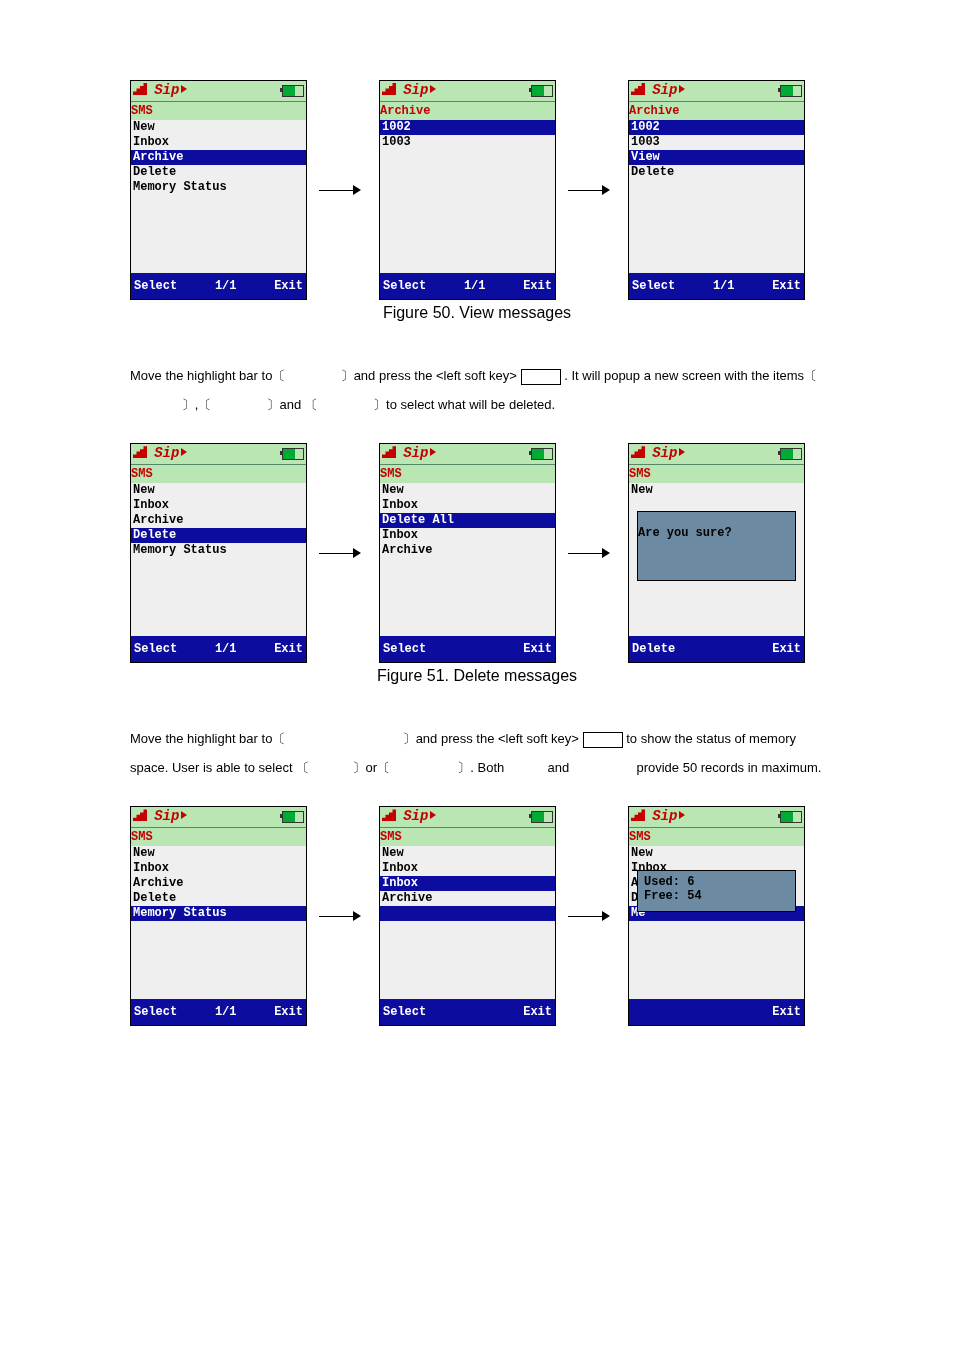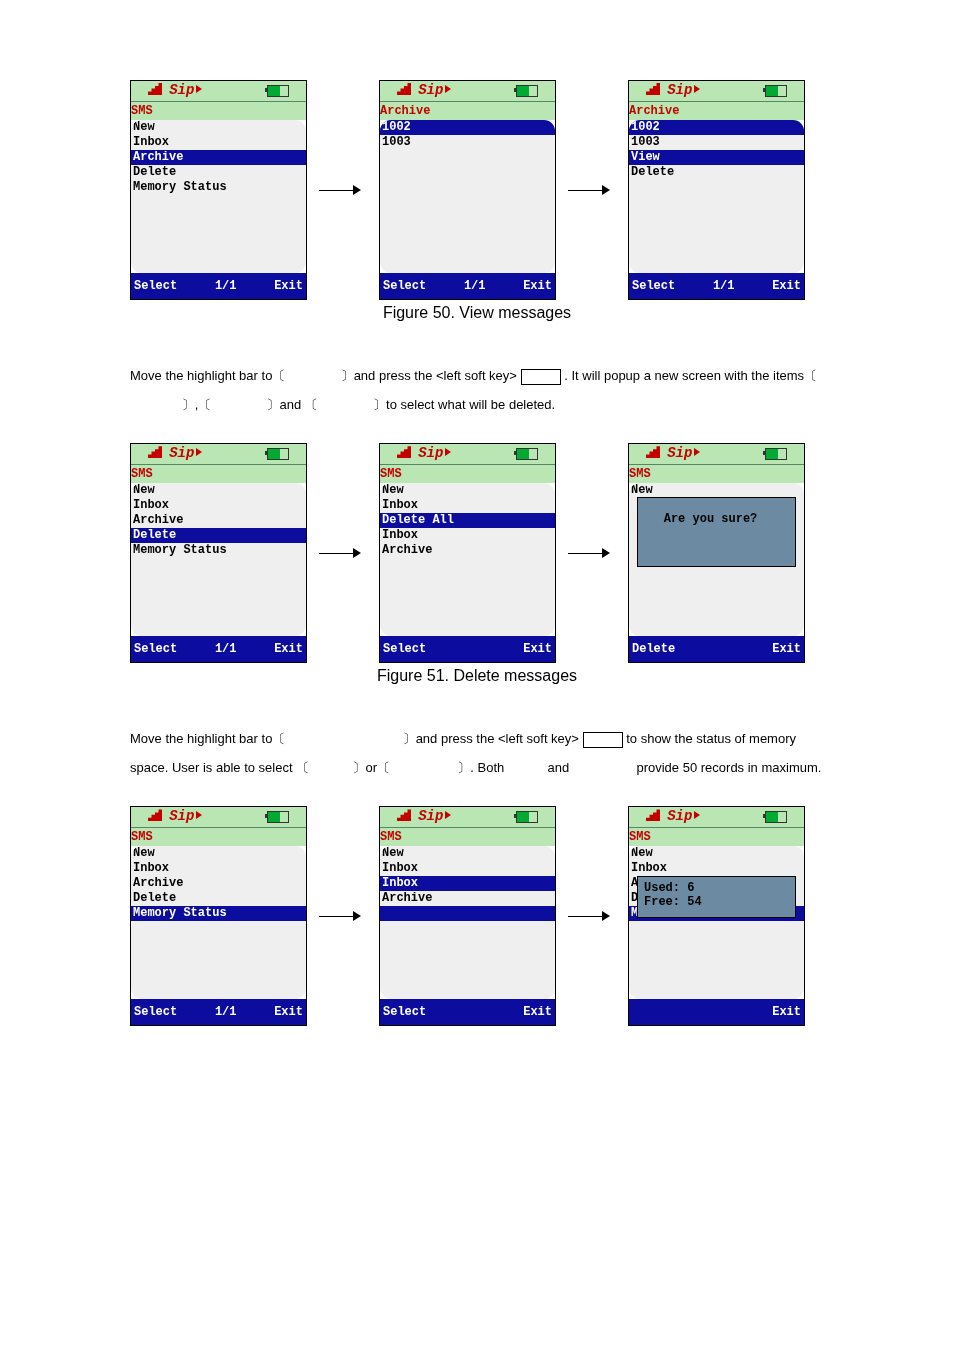--- a/index.html
+++ b/index.html
@@ -22,38 +22,38 @@
   .arrow::before{content:"";display:block;border-top:1px solid #000;position:absolute;left:0;right:10px;top:50%;}
   .arrow::after{content:"";display:block;position:absolute;right:6px;top:50%;transform:translateY(-50%);width:0;height:0;border-left:8px solid #000;border-top:5px solid transparent;border-bottom:5px solid transparent;}
 
   .caption{text-align:center;font-size:16px;margin:4px 0 40px 0;}
 
   .para{font-size:13px;line-height:2.2;margin:0 0 24px 0;}
   .keybox{display:inline-block;border:1px solid #000;min-width:38px;height:14px;vertical-align:middle;}
 
   
   .scr{width:var(--scr-w);height:var(--scr-h);border:1px solid #000;display:flex;flex-direction:column;font-family:"Courier New",monospace;font-size:12px;font-weight:bold;}
-  .scr .hdr{height:20px;background:var(--hdr-bg);display:flex;align-items:center;justify-content:space-between;padding:0 17px;border-bottom:1px solid #586;}
+  .scr .hdr{height:20px;background:var(--hdr-bg);display:flex;align-items:center;justify-content:space-between;padding:0 2px;border-bottom:1px solid #586;}
   .scr .ttl{height:18px;background:var(--hdr-bg);text-align:left;line-height:18px;color:var(--hdr-fg);font-weight:bold;}
-  .scr .body{flex:1;background:var(--mid-bg);overflow:hidden;border-radius:11px;}
+  .scr .body{flex:1;background:var(--mid-bg);overflow:hidden;}
   .scr .ln{height:15px;padding:0 2px;white-space:pre;}
   .scr .hl{background:var(--hl-bg);color:var(--hl-fg);}
   .scr .ftr{height:18px;background:var(--ftr-bg);color:#fff;display:flex;justify-content:space-between;align-items:center;padding:4px 3px;font-weight:bold;}
 
   
   .sig{display:inline-block;width:14px;height:12px;background:linear-gradient(to top,#c40000 0 100%);clip-path:polygon(0 100%,0 70%,25% 70%,25% 45%,50% 45%,50% 25%,75% 25%,75% 0,100% 0,100% 100%);} 
   .sip{color:#c40000;font-style:italic;font-weight:bold;font-size:14px;position:relative;top:-1px;}
   .sip::after{content:"";display:inline-block;margin-left:2px;border-left:6px solid #c40000;border-top:4px solid transparent;border-bottom:4px solid transparent;position:relative;top:-1px;}
   .bat{display:inline-block;width:20px;height:10px;border:1px solid #333;position:relative;background:linear-gradient(to right,#0a3 0 60%,transparent 60%);}
   .bat::after{content:"";position:absolute;left:-3px;top:2px;width:2px;height:4px;background:#333;}
 
   
   .pop{position:relative;}
-  .pop .panel{position:absolute;left:8px;right:8px;top:14px;border:1px solid #000;background:var(--pill-bg);color:#000;padding:14px 12px 40px 0;text-align:center;font-family:"Courier New",monospace;font-size:12px;font-weight:bold;}
-  .pop .panel.small{top:30px;padding:4px 2px 8px 6px;text-align:left;}
+  .pop .panel{position:absolute;left:8px;right:8px;top:28px;border:1px solid #000;background:var(--pill-bg);color:#000;padding:14px 12px 40px 0;font-family:"Courier New",monospace;font-size:12px;font-weight:bold;}
+  .pop .panel.small{top:24px;padding:4px 2px 8px 6px;text-align:left;}
   .pop .panel.small .l{display:block;height:14px;}
 </style>
 </head>
 <body>
 
 <div class="page">
 
   <div class="row">
 
     <div class="scr">

